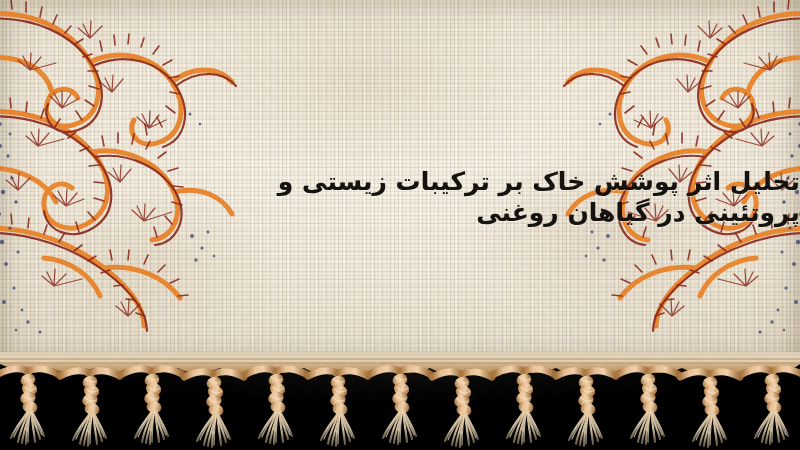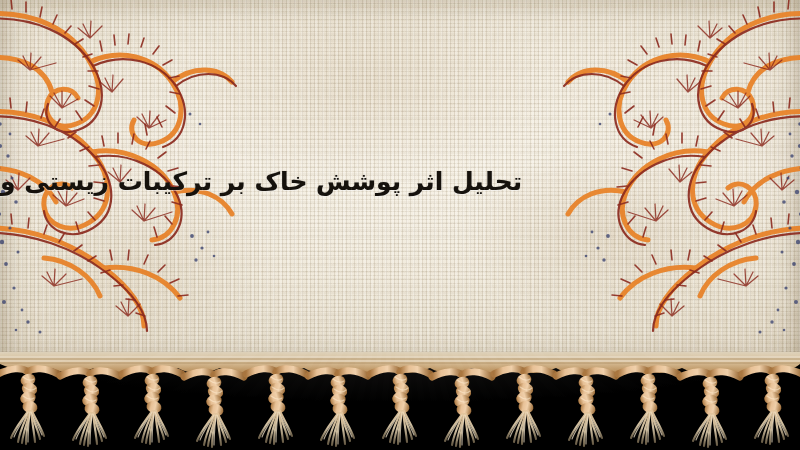--- a/index.html
+++ b/index.html
@@ -52,21 +52,21 @@
 
   
   .orn{position:absolute;top:-4px;width:260px;height:350px;pointer-events:none;}
   .orn.left{left:-6px;}
   .orn.right{right:-6px;transform:scaleX(-1);}
   .orn svg{width:100%;height:100%;display:block;}
 
   
   .title-block{
     position:absolute;left:0;right:0;top:166px;
-    text-align:left;
+    text-align:right;
     z-index:6;
     pointer-events:none;
   }
   .title-line{
     display:block;
     font-family:"DejaVu Sans","Liberation Sans",sans-serif;
     font-weight:700;
     font-size:25px;
     line-height:31px;
     color:#15110c;
@@ -274,20 +274,21 @@
         <circle cx="202" cy="264" r="1.7"></circle>
           <circle cx="220" cy="260" r="1.3"></circle>
         <circle cx="196" cy="118" r="1.5"></circle>
           <circle cx="206" cy="128" r="1.3"></circle>
       </g>
     </svg>
   </div>
 
   <div class="title-block">
     <span class="title-line">تحلیل اثر پوشش خاک بر ترکیبات زیستی و</span>
+    <span class="title-line">پروتئینی در گیاهان روغنی</span>
   </div>
 
   <div class="blackfield"></div>
 
   <div class="selvedge">
     <svg viewBox="0 0 800 26" preserveAspectRatio="none" xmlns="http://www.w3.org/2000/svg">
       <defs>
         <linearGradient id="selg" x1="0" y1="0" x2="0" y2="1">
           <stop offset="0%" stop-color="#ded2ba"></stop>
           <stop offset="45%" stop-color="#d9c09a"></stop>

